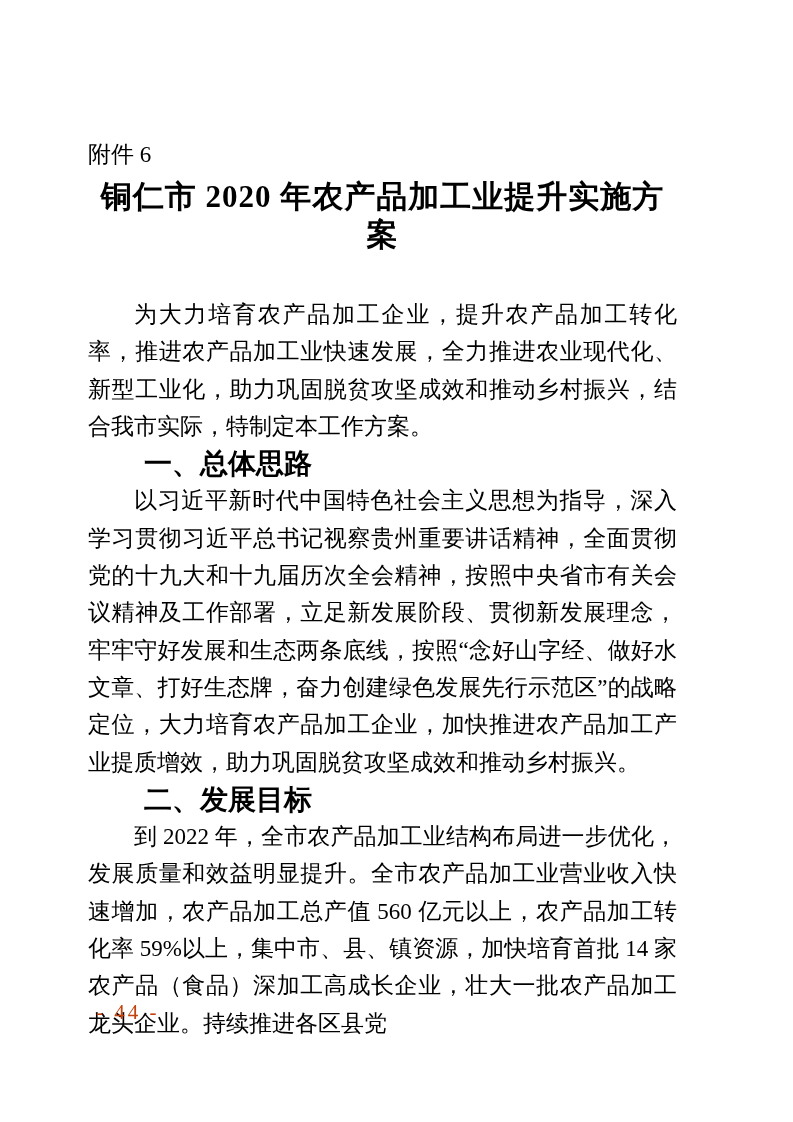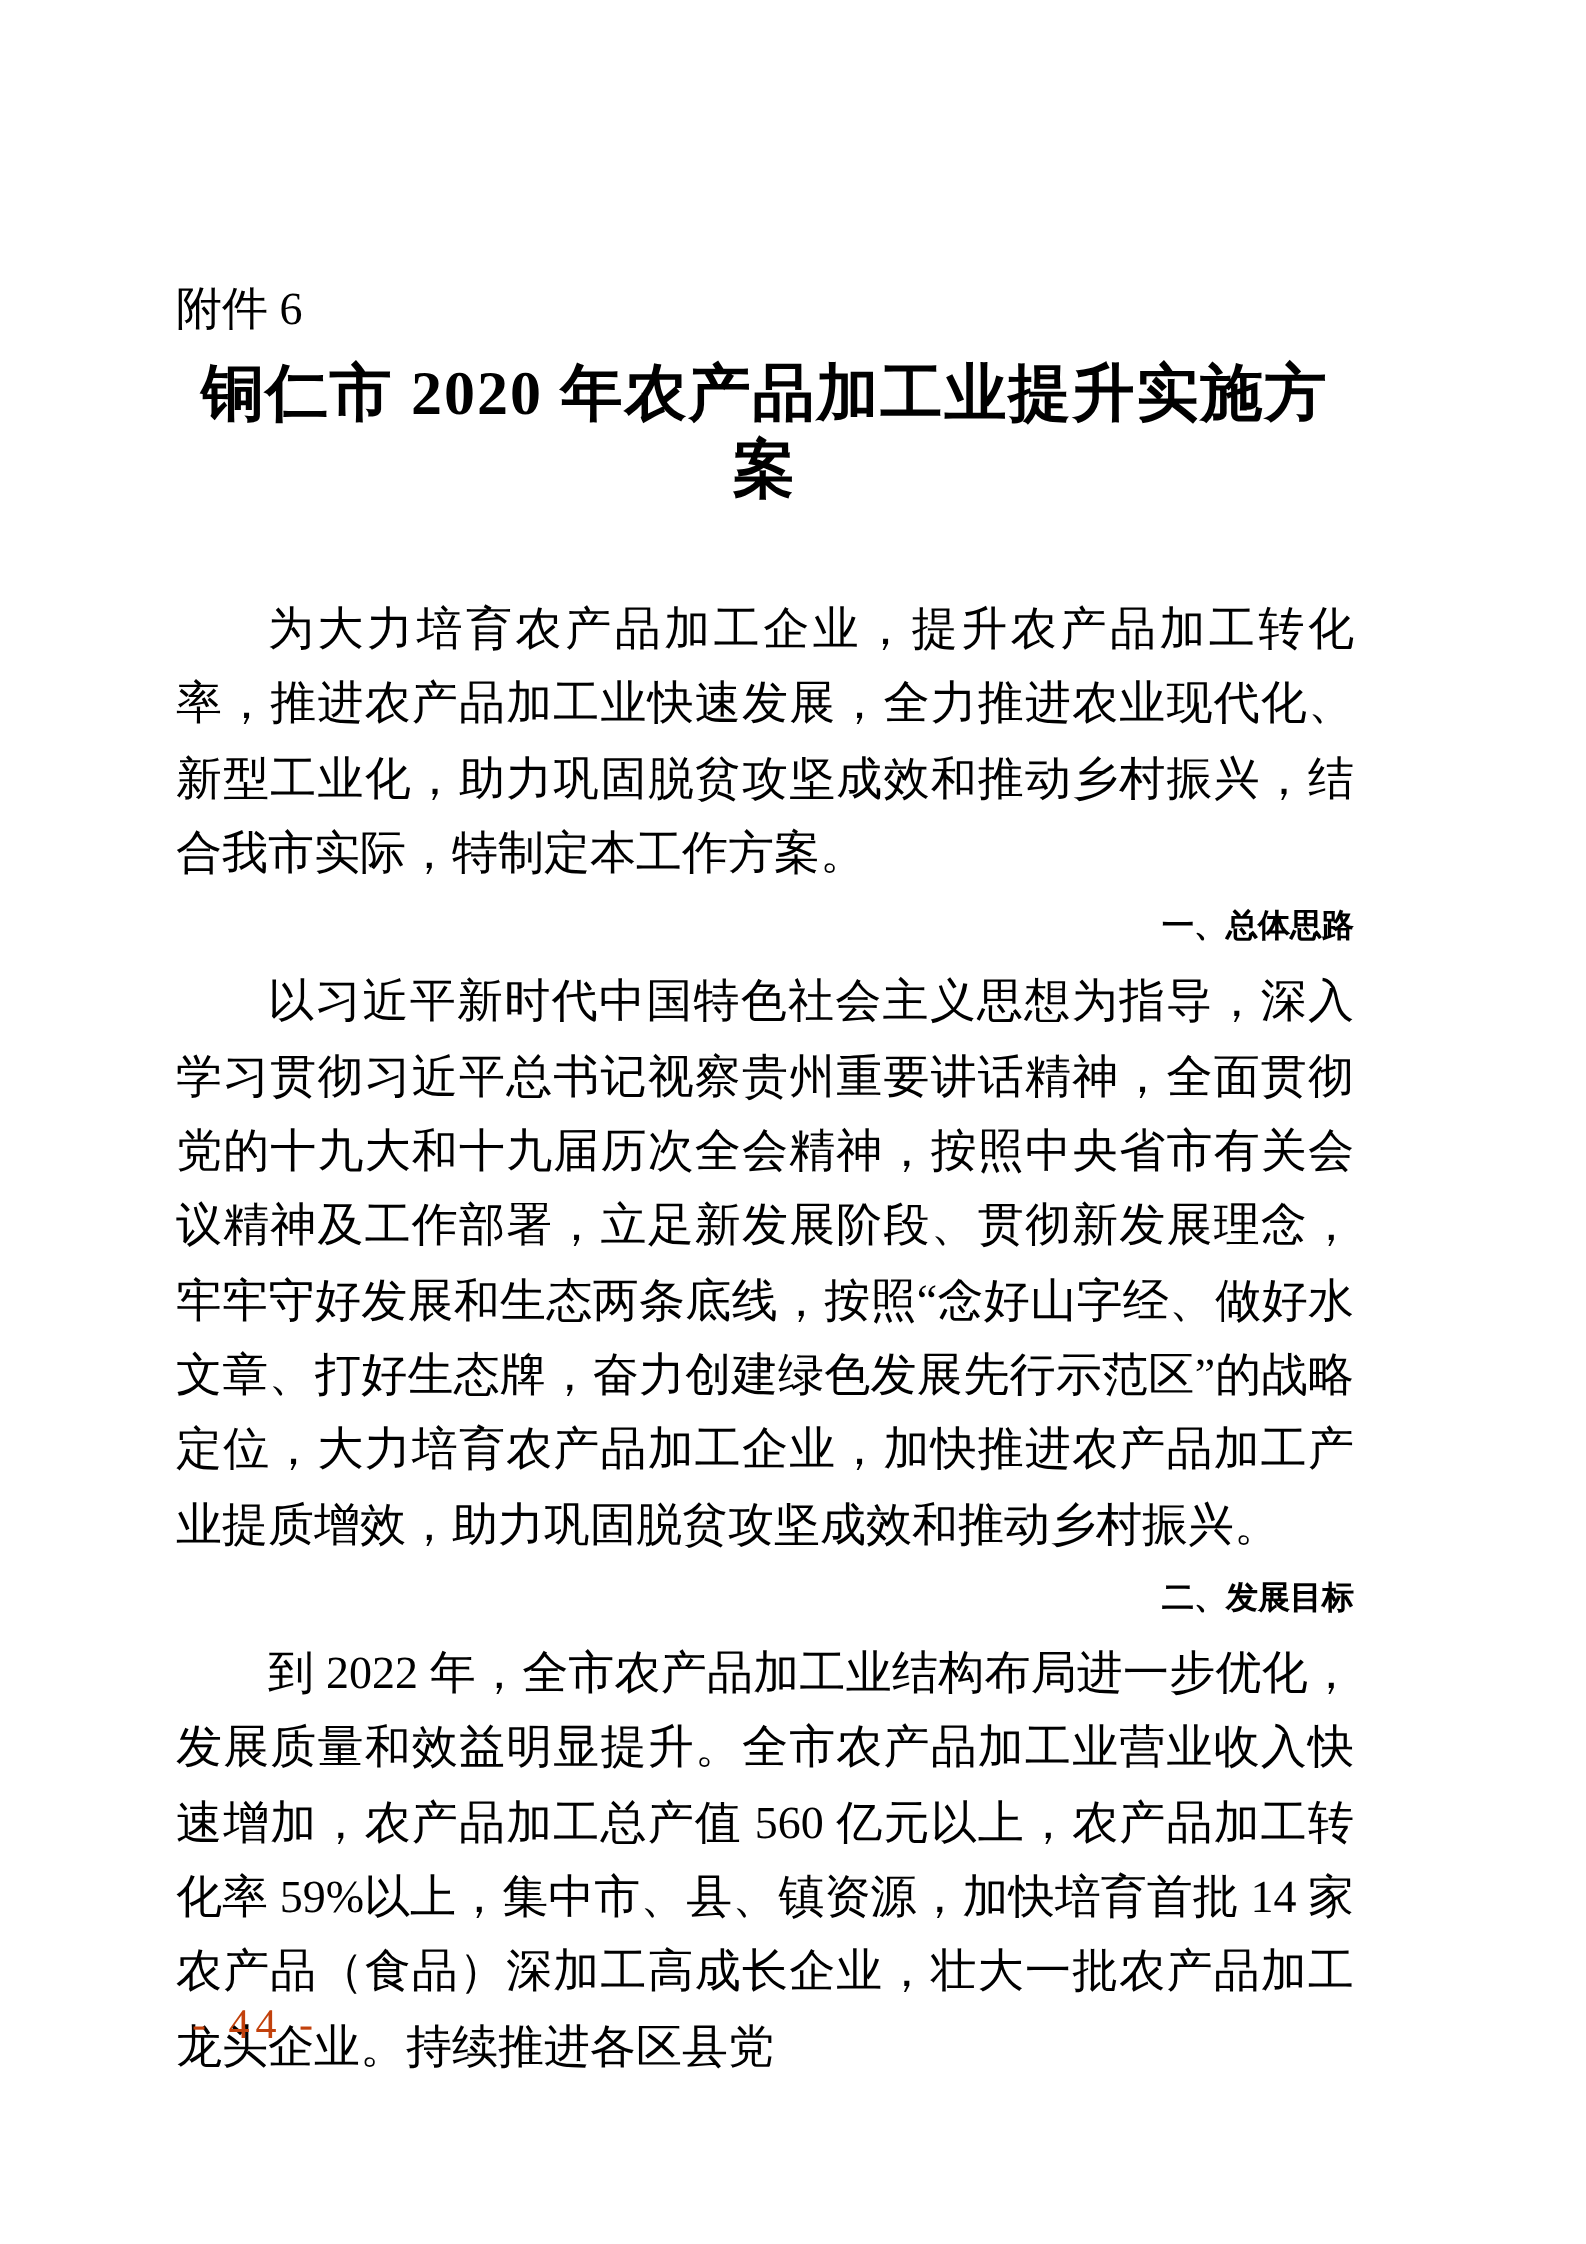--- a/index.html
+++ b/index.html
@@ -38,25 +38,25 @@
     line-height: 37.3px;
     text-align: justify;
     text-justify: inter-character;
   }
   .doc-body p.para {
     margin: 0;
     text-indent: 2em;
   }
   h2.section-heading {
     margin: 0;
-    font-size: 16px;
+    font-size: 28px;
     line-height: 37.3px;
     font-weight: bold;
     text-indent: 2em;
-    text-align: right;
+    text-align: left;
     font-family: "Liberation Sans", "DejaVu Sans", sans-serif;
   }
   .page-number {
     position: absolute;
     left: 96px;
     top: 1000px;
     font-size: 21px;
     line-height: 24px;
     color: #c2410c;
     letter-spacing: 3px;

